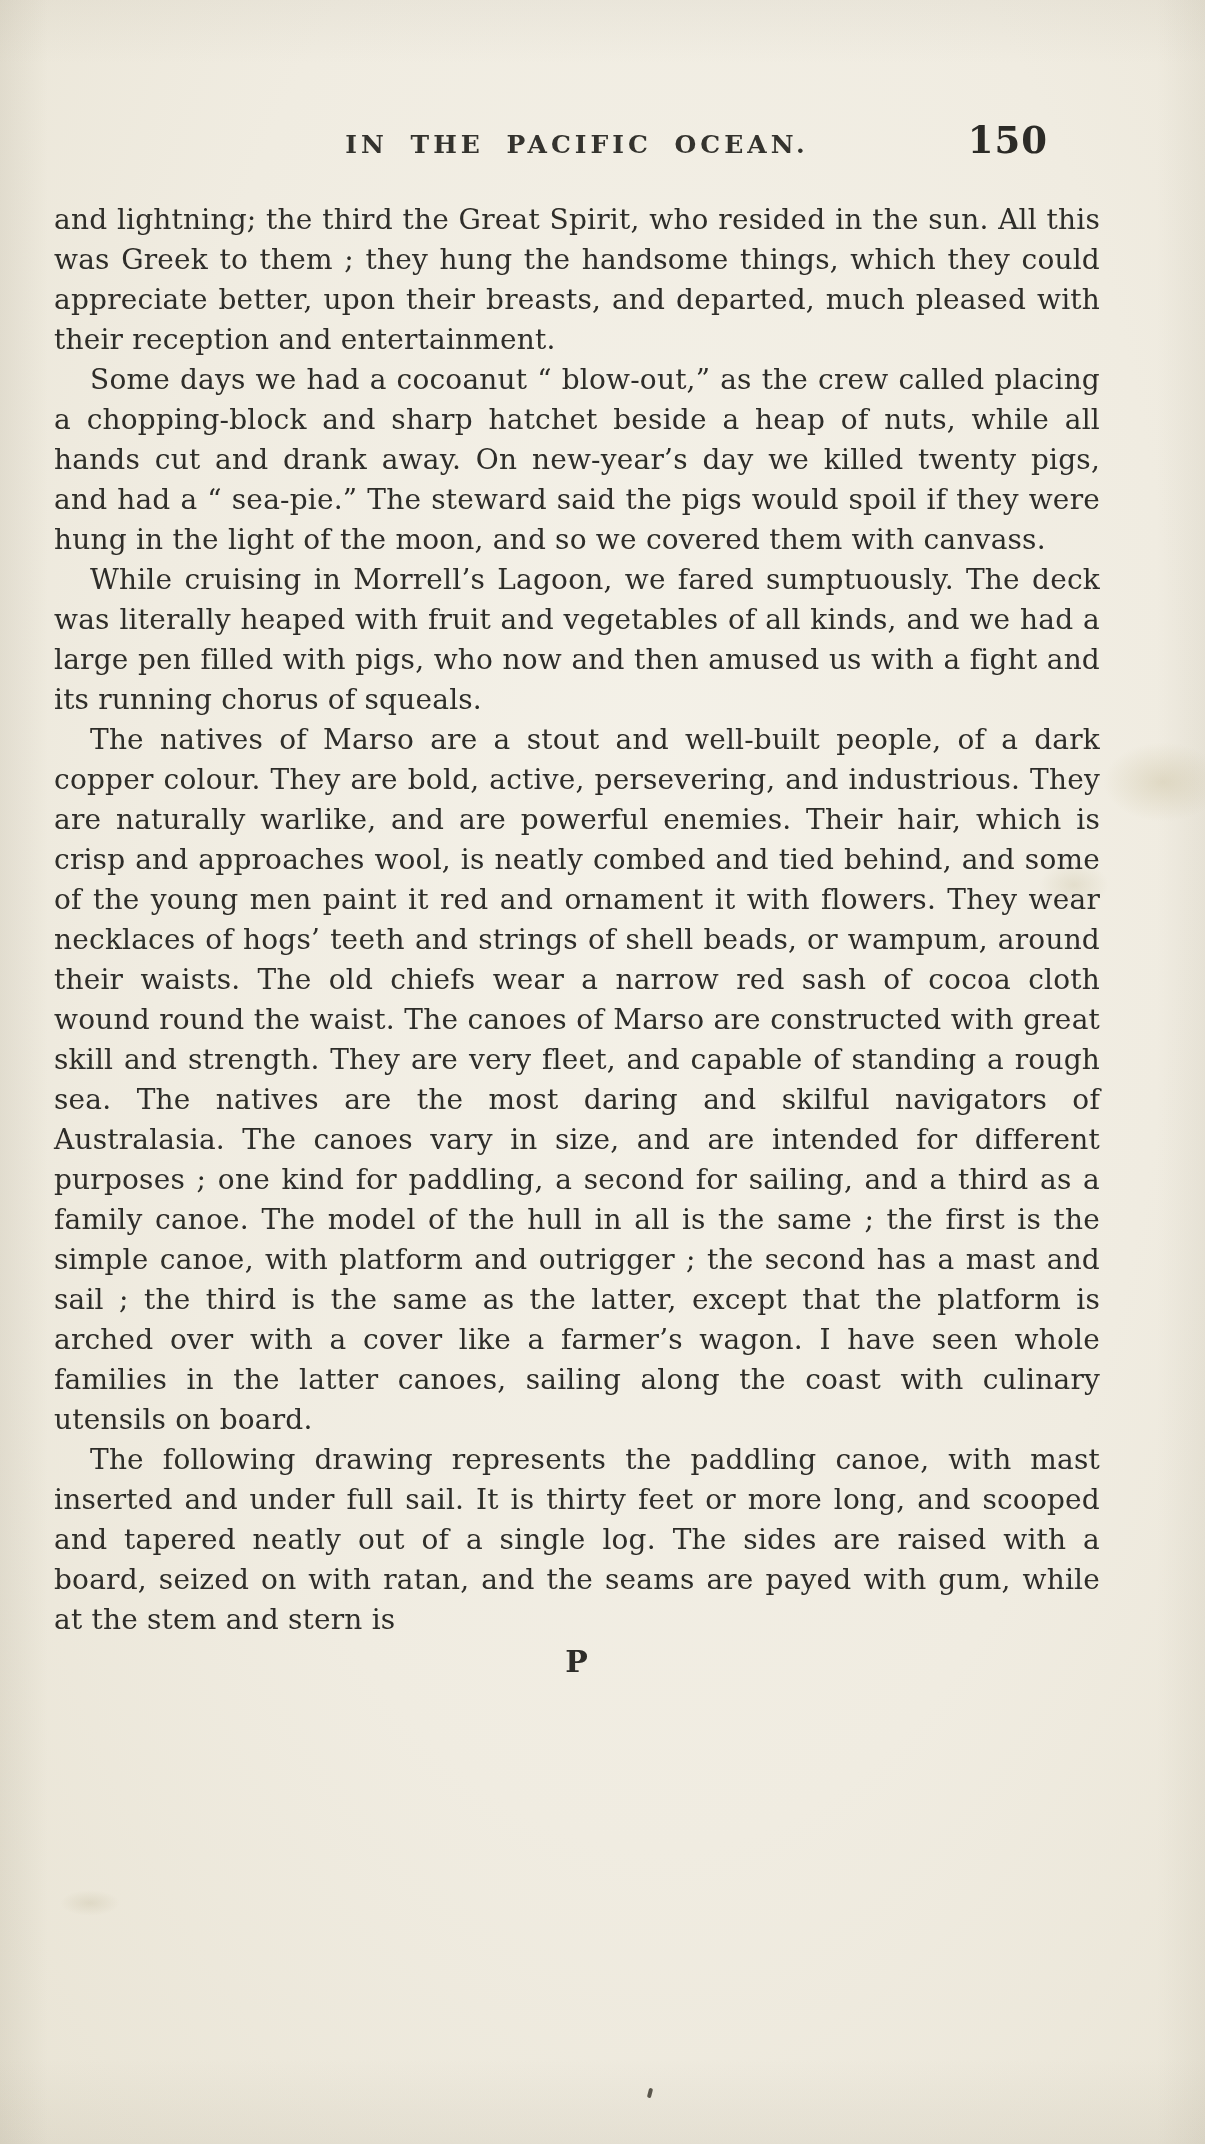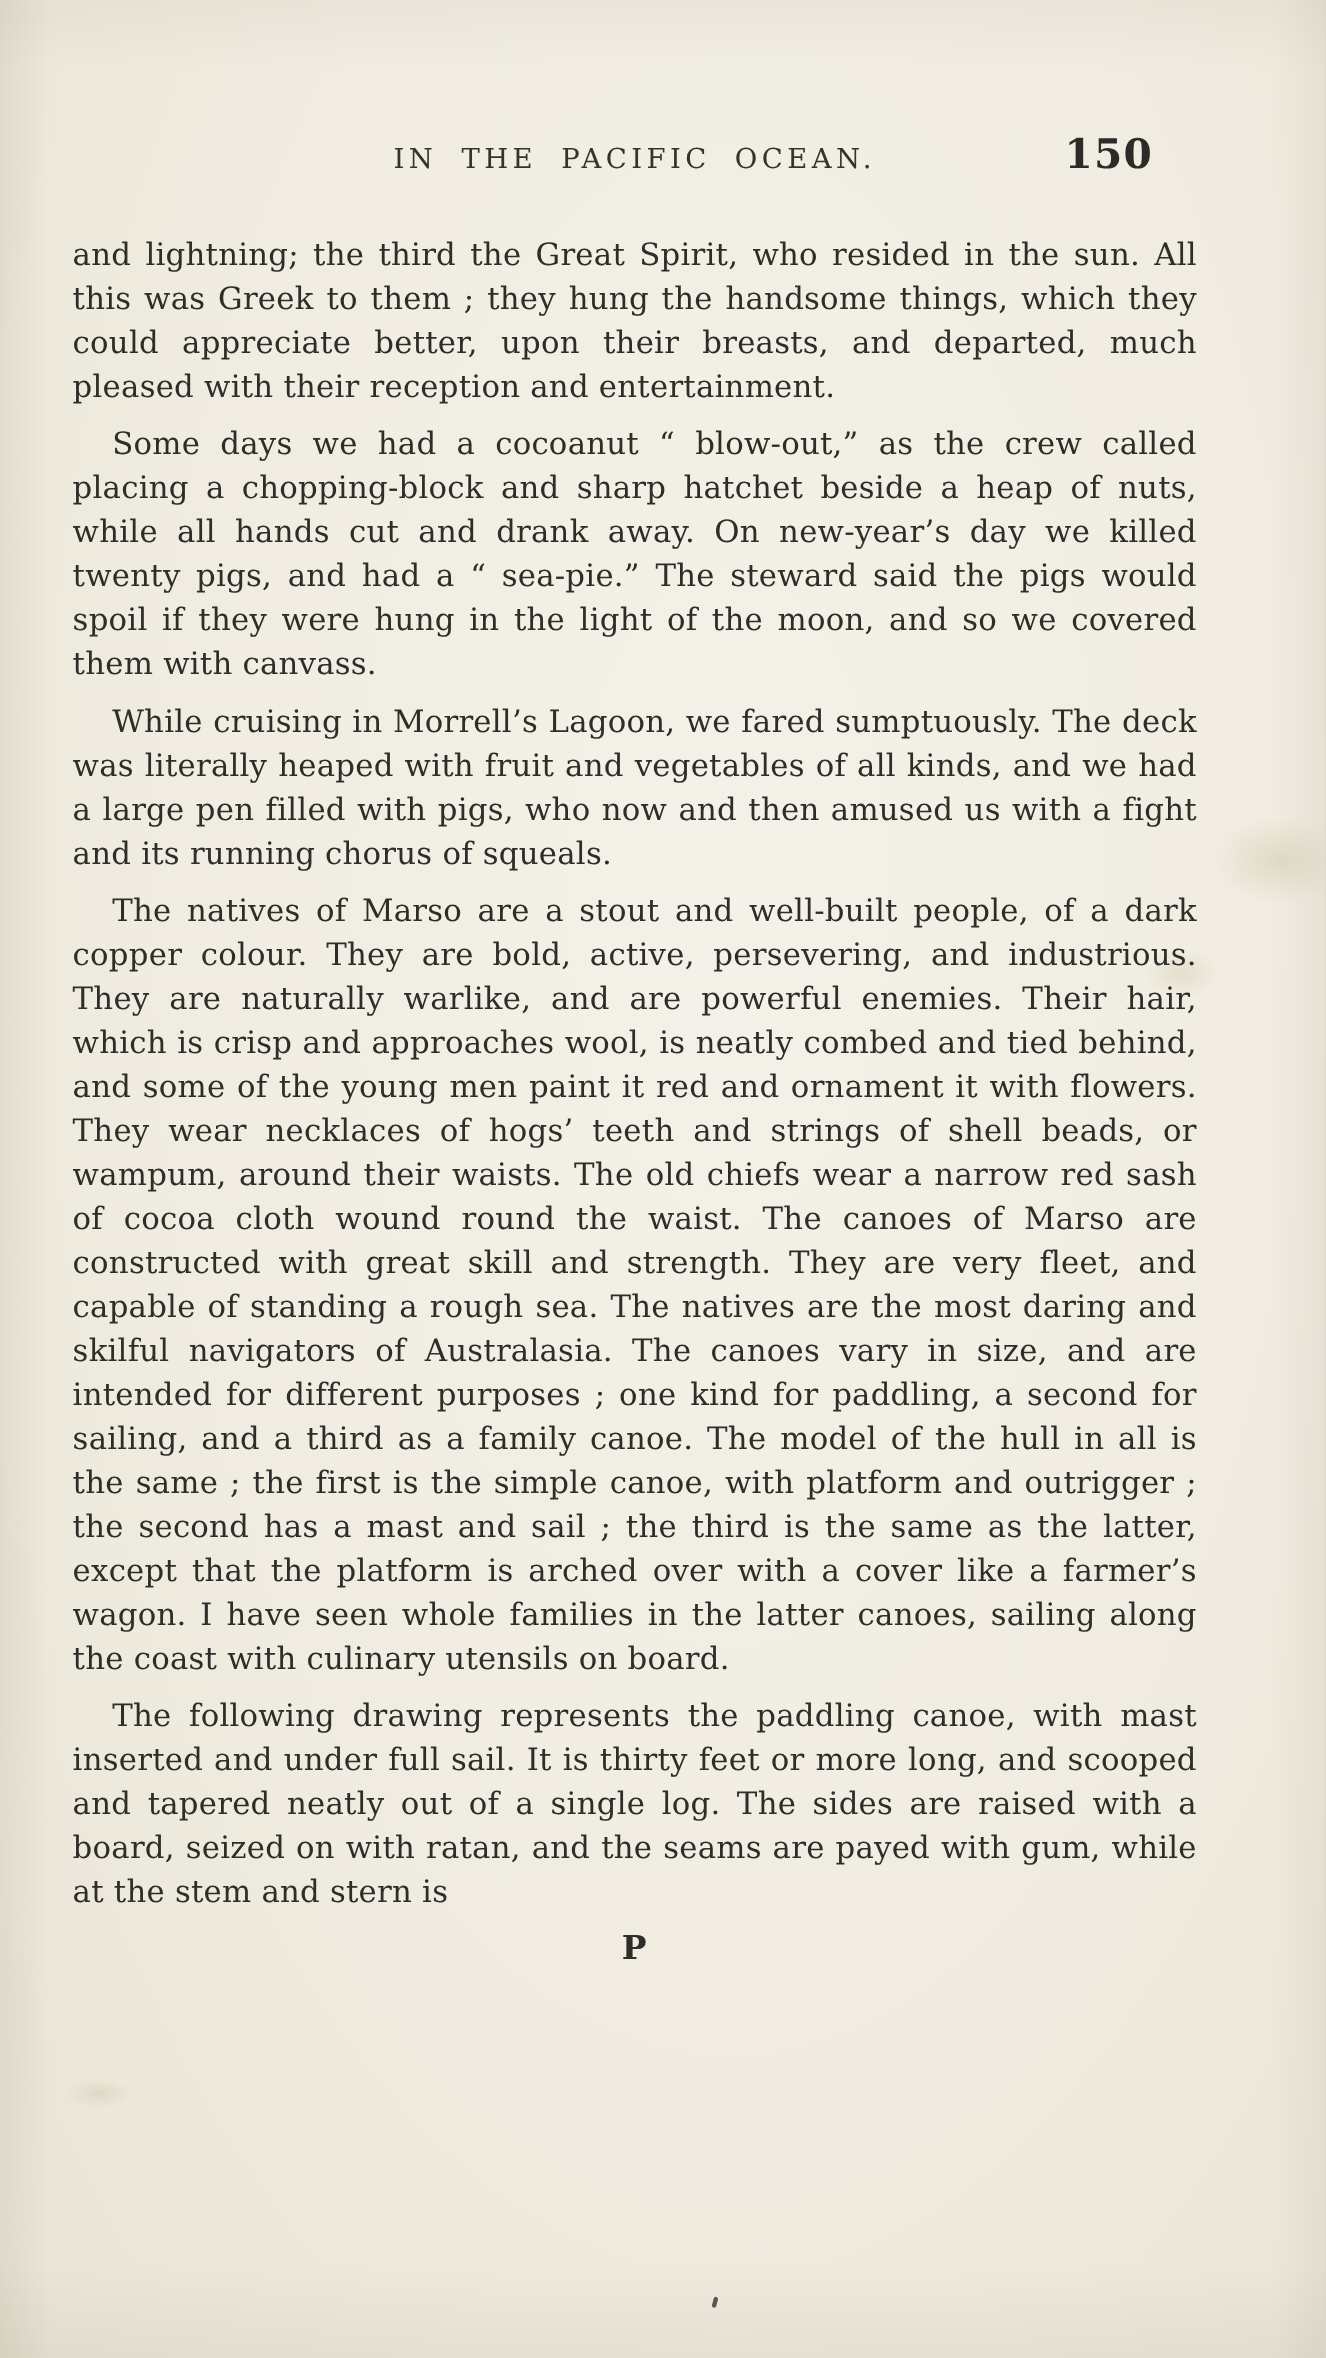--- a/index.html
+++ b/index.html
@@ -37,21 +37,21 @@
     width: 1046px;
     height: 52px;
   }
   .running-title {
     position: absolute;
     left: 0;
     width: 100%;
     top: 8px;
     text-align: center;
     font-size: 25px;
-    font-weight: normal;
+    font-weight: bold;
     letter-spacing: 4px;
     word-spacing: 10px;
     color: #34332e;
   }
   .page-number {
     position: absolute;
     right: 52px;
     top: -4px;
     font-size: 37px;
     font-weight: bold;
@@ -62,21 +62,21 @@
     position: absolute;
     left: 54px;
     top: 200px;
     width: 1046px;
     font-size: 28px;
     line-height: 40px;
     text-align: justify;
     letter-spacing: 0.2px;
   }
   .text-block p {
-    margin: 12px;
+    margin: 0;
     text-indent: 36px;
   }
   .text-block p.continued {
     text-indent: 0;
   }
   .signature {
     margin-top: 2px;
     text-align: center;
     text-indent: 0;
     font-size: 30px;

